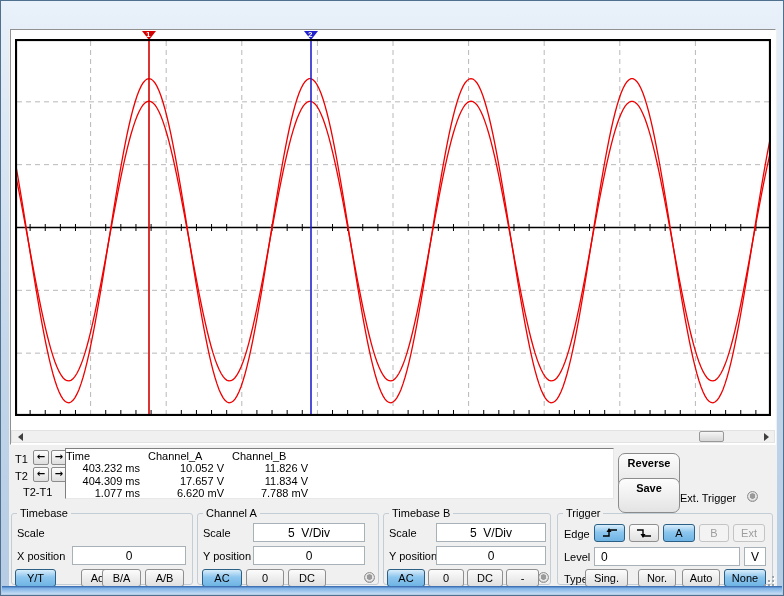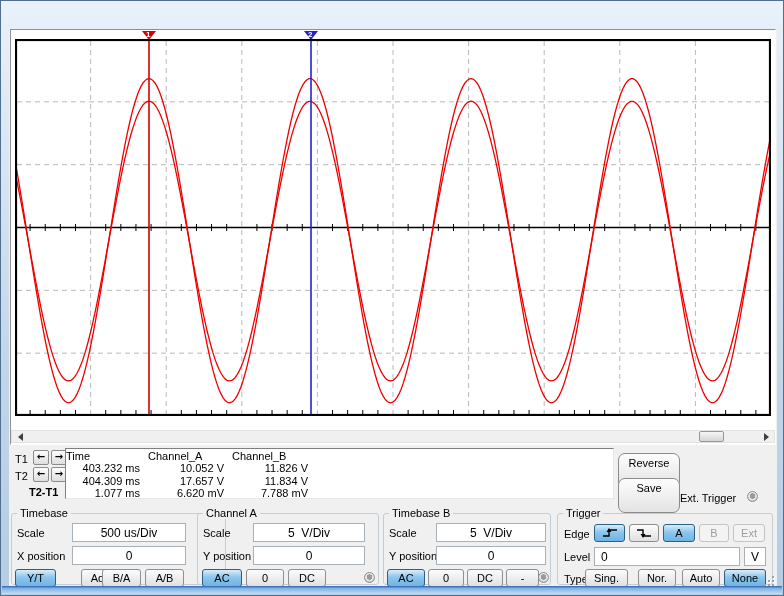--- a/index.html
+++ b/index.html
@@ -29,21 +29,21 @@
   .sb-left{left:1px;}  .sb-left div{border-right:5px solid #404040;}
   .sb-right{right:1px;} .sb-right div{border-left:5px solid #404040;}
   .sb-thumb{position:absolute;left:687px;top:0;width:25px;height:11px;background:linear-gradient(#f5f5f5,#d6d6d6);border:1px solid #989898;border-radius:2px;box-sizing:border-box;cursor:pointer;}
   
   .ro-label{position:absolute;font-size:11px;color:#000;}
   .nudge{position:absolute;width:16px;height:15px;background:linear-gradient(#fdfdfd,#dedede);border:1px solid #8b8b8b;border-radius:2px;box-sizing:border-box;text-align:center;line-height:12px;font-size:10px;font-weight:bold;font-family:"DejaVu Sans",sans-serif;cursor:pointer;}
   .readout-box{position:absolute;left:56px;top:419px;width:549px;height:51px;background:#fff;border:1px solid #7f7f7f;border-right-color:#e8e8e8;border-bottom-color:#e8e8e8;box-sizing:border-box;overflow:hidden;}
   .ro-table{display:grid;grid-template-columns:82px 84px 84px;font-size:11px;line-height:12.4px;margin-top:1px;}
   .ro-table .hd{text-align:left;}
   .ro-table .val{text-align:right;padding-right:8px;}
-  .push-btn{position:absolute;width:62px;height:35px;background:linear-gradient(#fdfdfd,#e3e3e3);border:1px solid #8b8b8b;border-radius:7px;font-size:11px;text-align:center;line-height:18px;box-sizing:border-box;cursor:pointer;}
+  .push-btn{position:absolute;width:62px;height:35px;background:linear-gradient(#fdfdfd,#e3e3e3);border:1px solid #8b8b8b;border-radius:7px;font-size:11px;text-align:center;line-height:18px;box-sizing:border-box;cursor:pointer;font-weight:bold;}
   .conn{position:absolute;width:11px;height:11px;border-radius:50%;border:1px solid #8f8f8f;background:radial-gradient(circle at 50% 45%,#9a9a9a 0 2.5px,#e6e6e6 3px 4px,#c9c9c9 4.5px);box-sizing:border-box;}
   
   .gbox{position:absolute;top:484px;height:72px;border:1px solid #c3cdd5;border-radius:3px;box-sizing:border-box;}
   .gbox .cap{position:absolute;top:-7px;left:5px;background:#f0f0f0;padding:0 3px;font-size:11px;color:#000;}
   .flabel{position:absolute;font-size:11px;color:#000;}
   .tbx{position:absolute;height:19px;background:#fff;border:1px solid #a8b0b8;box-sizing:border-box;font-size:12px;color:#000;padding:0;}
   .tbx.center{text-align:center;}
   .tbx.left{text-align:left;padding-left:6px;}
   .sbtn{position:absolute;top:55px;height:18px;background:linear-gradient(#fcfcfc,#e0e0e0);border:1px solid #8f8f8f;border-radius:3px;font-size:11px;text-align:center;line-height:16px;box-sizing:border-box;cursor:pointer;}
   .sbtn.sel{background:linear-gradient(#d9edfb,#8cc6ee 45%,#6fb4e4);border-color:#2b5f83;}
@@ -180,21 +180,21 @@
           </div>
       </div>
     </div>
 
     <span class="ro-label" style="left:6px;top:424px;">T1</span>
     <div class="nudge" style="left:24px;top:421px;"><span>←</span></div>
     <div class="nudge" style="left:42px;top:421px;"><span>→</span></div>
     <span class="ro-label" style="left:6px;top:441px;">T2</span>
     <div class="nudge" style="left:24px;top:438px;"><span>←</span></div>
     <div class="nudge" style="left:42px;top:438px;"><span>→</span></div>
-    <span class="ro-label" style="left:20px;top:457px;font-weight:bold;">T2-T1</span>
+    <span class="ro-label" style="left:14px;top:457px;">T2-T1</span>
 
     <div class="readout-box">
       <div class="ro-table">
         <span class="hd">Time</span>
         <span class="hd">Channel_A</span>
         <span class="hd">Channel_B</span>
         <span class="val">403.232 ms</span>
         <span class="val">10.052 V</span>
         <span class="val">11.826 V</span>
         <span class="val">404.309 ms</span>
@@ -204,24 +204,23 @@
         <span class="val">6.620 mV</span>
         <span class="val">7.788 mV</span>
       </div>
     </div>
 
     <div class="push-btn" style="left:609px;top:424px;">Reverse</div>
     <div class="push-btn" style="left:609px;top:449px;">Save</div>
     <span class="ro-label" style="left:671px;top:463px;">Ext. Trigger</span>
     <div class="conn" style="left:738px;top:462px;"></div>
 
-    <div class="gbox" style="left:2px;width:215px;">
+    <div class="gbox" style="left:2px;width:182px;">
       <span class="cap">Timebase</span>
       <span class="flabel" style="left:5px;top:13px;">Scale</span>
-      <input class="tbx center" style="left: 60px; top: 9px; width: 114px;" value="500 us/Div">
       <span class="flabel" style="left:5px;top:36px;">X position</span>
       <input class="tbx center" style="left: 60px; top: 32px; width: 114px;" value="0">
       <div class="sbtn sel" style="left:3px;width:41px;">Y/T</div>
       <div class="sbtn" style="left:47px;width:39px;margin-left:22px;">Add</div>
       <div class="sbtn" style="left:90px;width:39px;">B/A</div>
       <div class="sbtn" style="left:133px;width:39px;">A/B</div>
     </div>
 
     <div class="gbox" style="left:188px;width:182px;padding-left:32px;">
       <span class="cap">Channel A</span>

